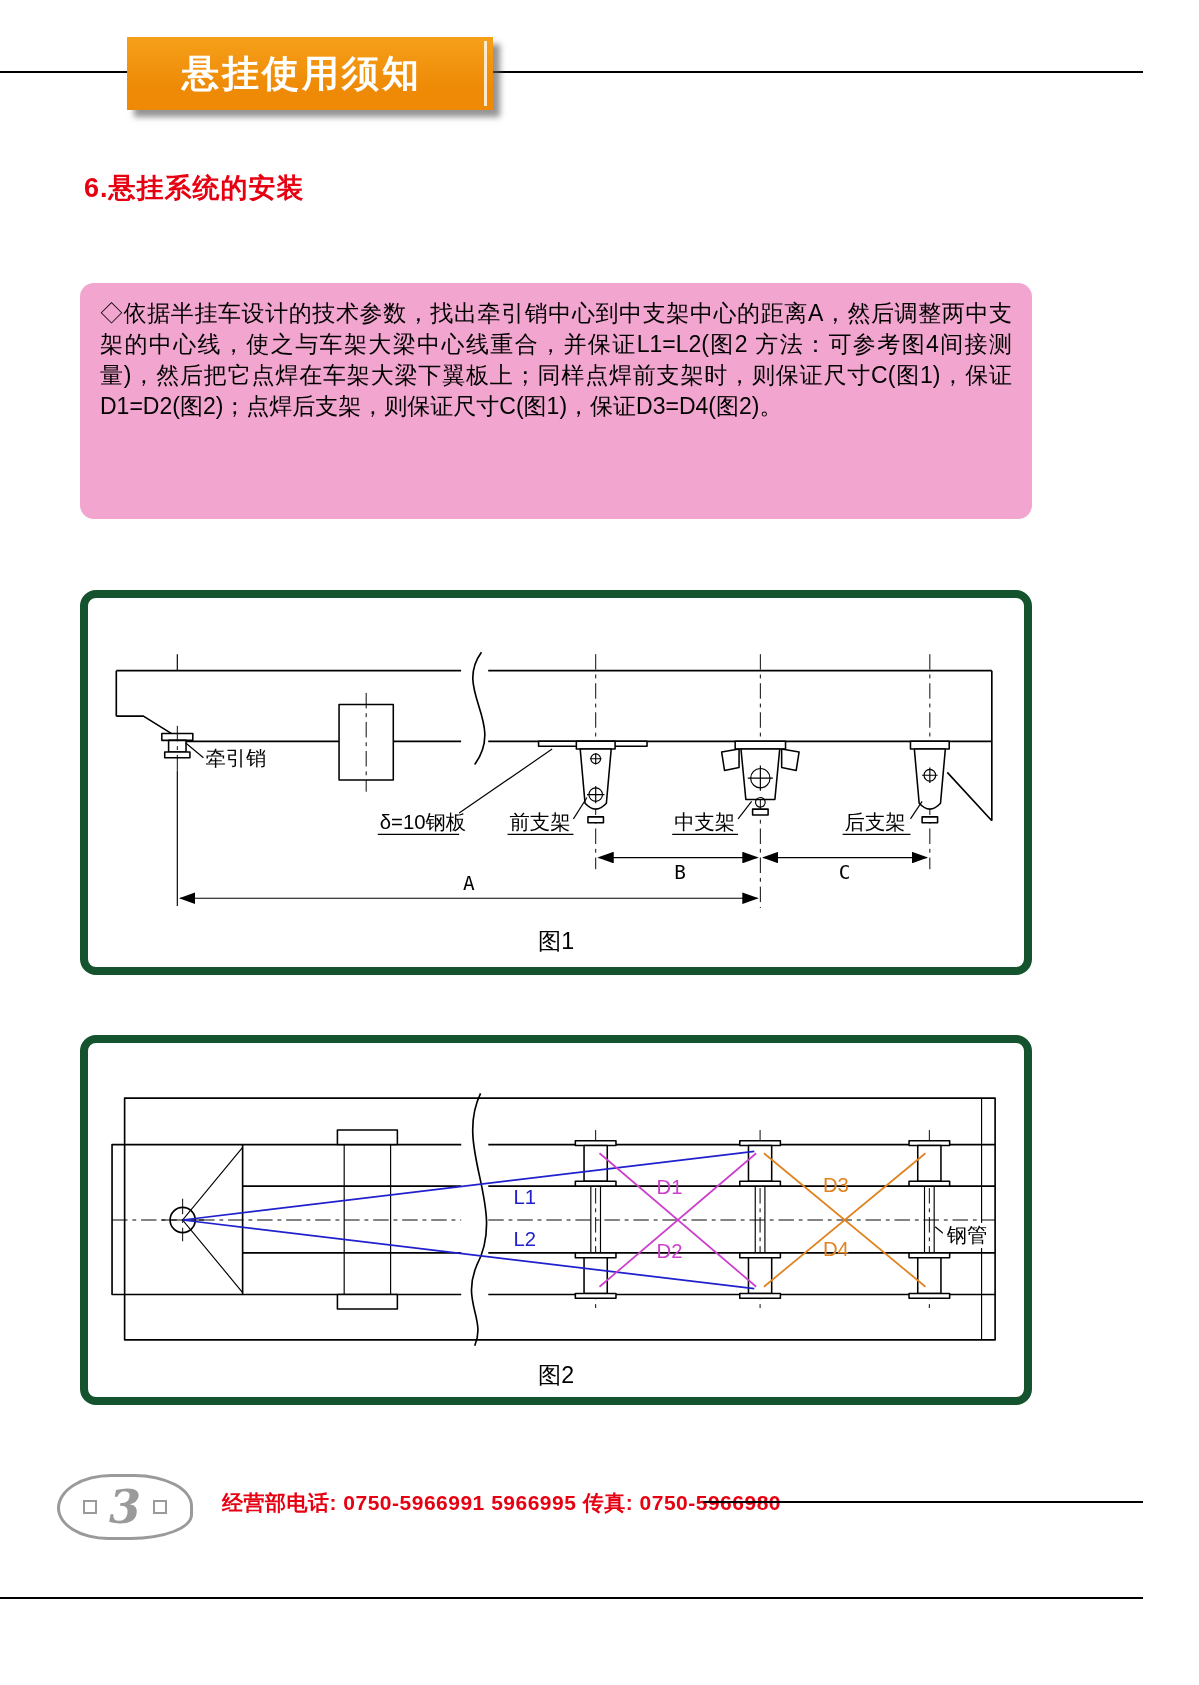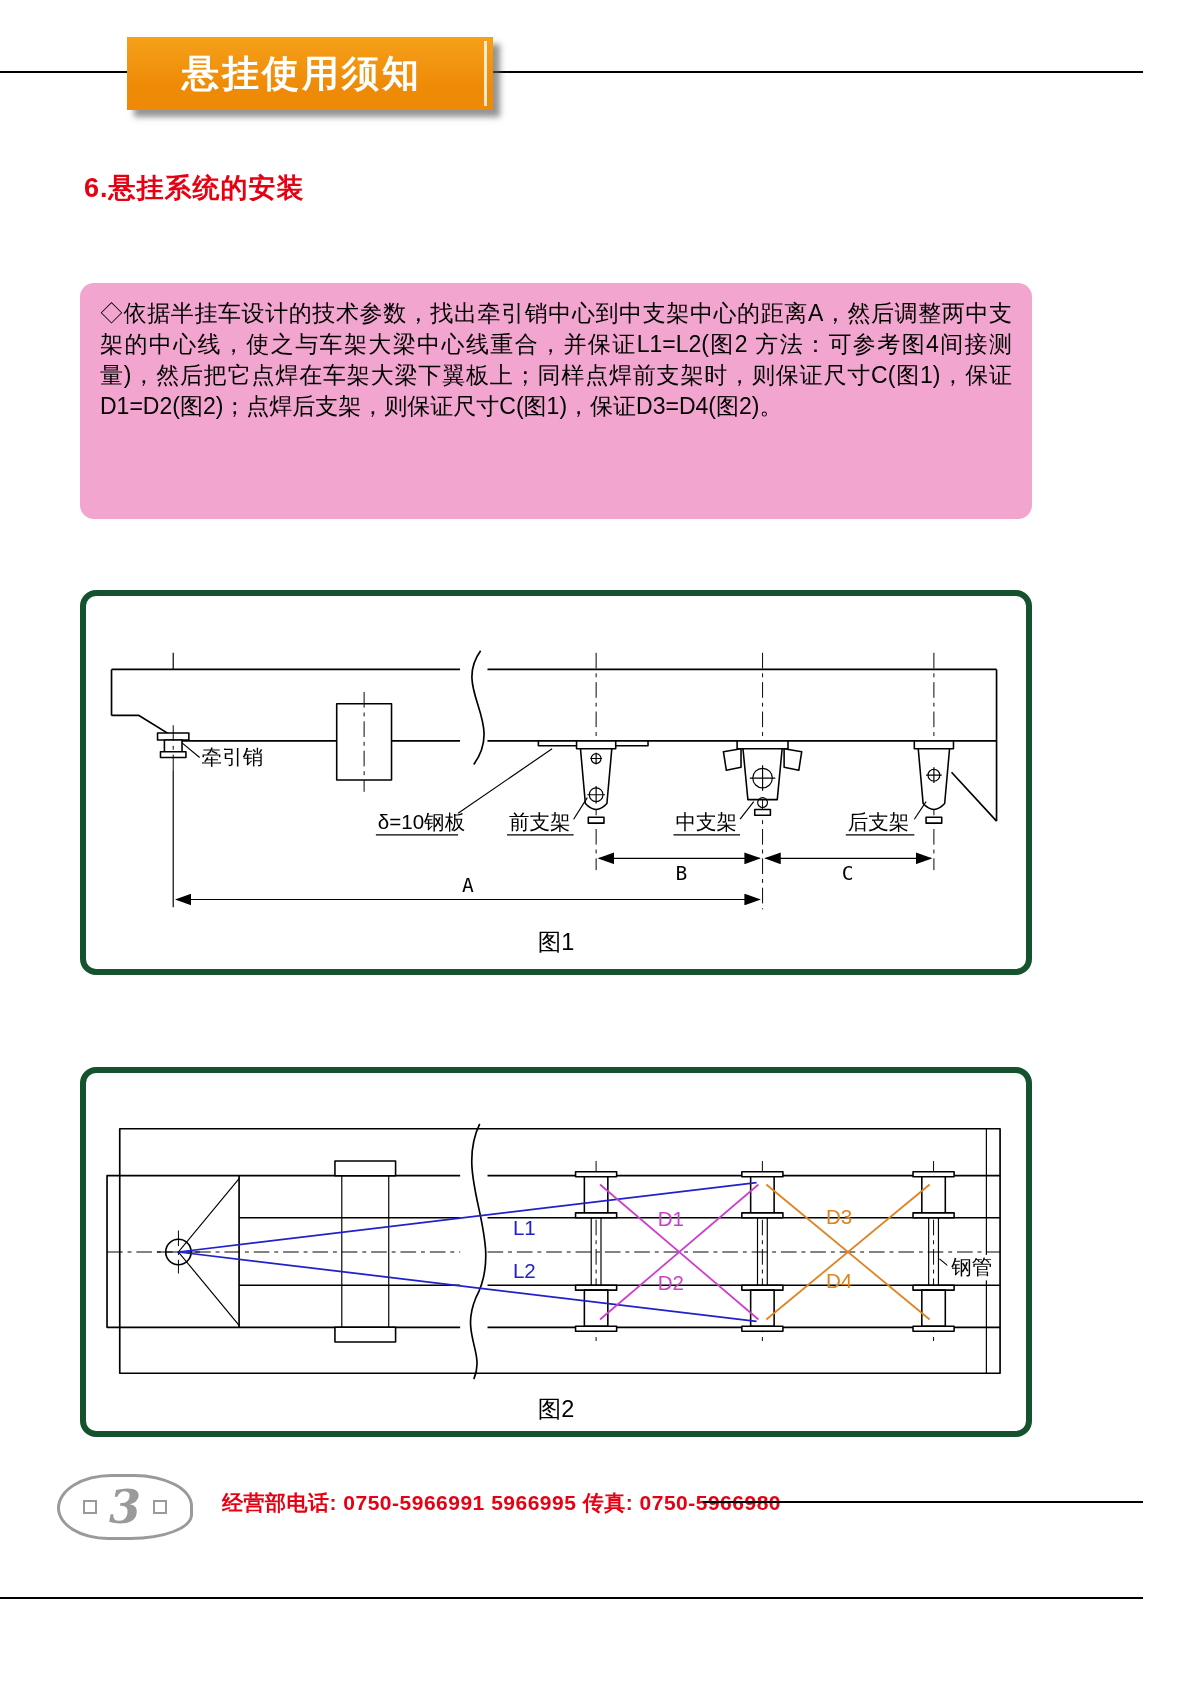--- a/index.html
+++ b/index.html
@@ -29,25 +29,25 @@
   }
 
   .pink-box {
     position:absolute; left:80px; top:283px; width:952px; min-height:236px;
     background:var(--pink-bg,#f2a6cf); border-radius:14px; box-sizing:border-box;
     padding:15px 20px 14px 20px; font-size:23px; line-height:31px; color:#000;
   }
   .pink-box p { margin:0; text-align:justify; }
 
   .fig-box {
-    position:absolute; left:80px; width:952px; border:6px solid #14532d; border-radius:16px;
+    position:absolute; left:80px; width:952px; border:8px solid #14532d; border-radius:16px;
     box-sizing:border-box; background:#fff;
   }
   .fig1 { top:590px; height:385px; }
-  .fig2 { top:1035px; height:370px;margin-top:32px; }
+  .fig2 { top:1035px; height:370px; }
   .fig-box svg { position:absolute; left:0; top:0; width:100%; height:100%; }
 
   
   .ln   { stroke:#000; stroke-width:1.7; fill:none; stroke-linejoin:round; }
   .thin { stroke:#000; stroke-width:1；; fill:none; }
   .thin, .dim { stroke:#000; stroke-width:1.2; fill:none; }
   .dash { stroke:#000; stroke-width:1; fill:none; stroke-dasharray:16 5 4 5; }
   .shape{ stroke:#000; stroke-width:1.6; fill:#fff; stroke-linejoin:round; }
   .lblu { stroke:var(--line-blue,#2020cc); stroke-width:1.8; fill:none; }
   .lmag { stroke:var(--line-magenta,#cc3ecc); stroke-width:1.8; fill:none; }

